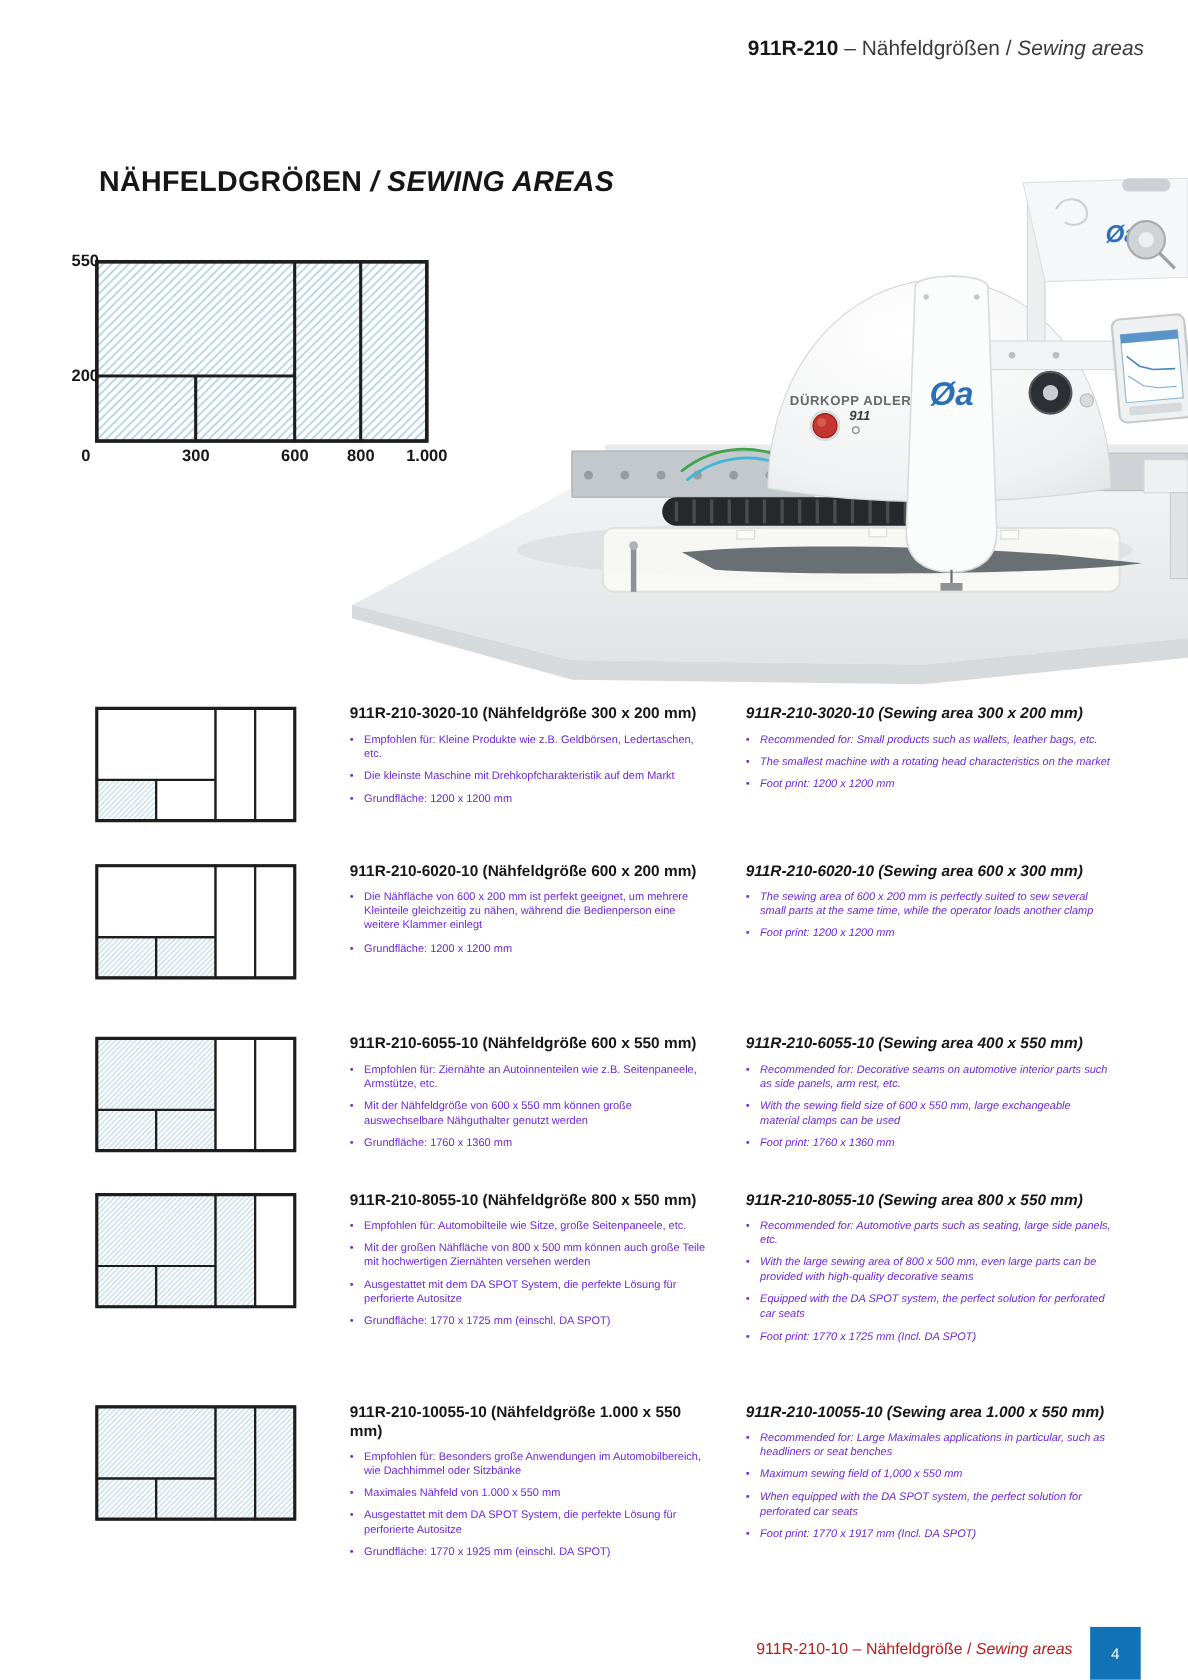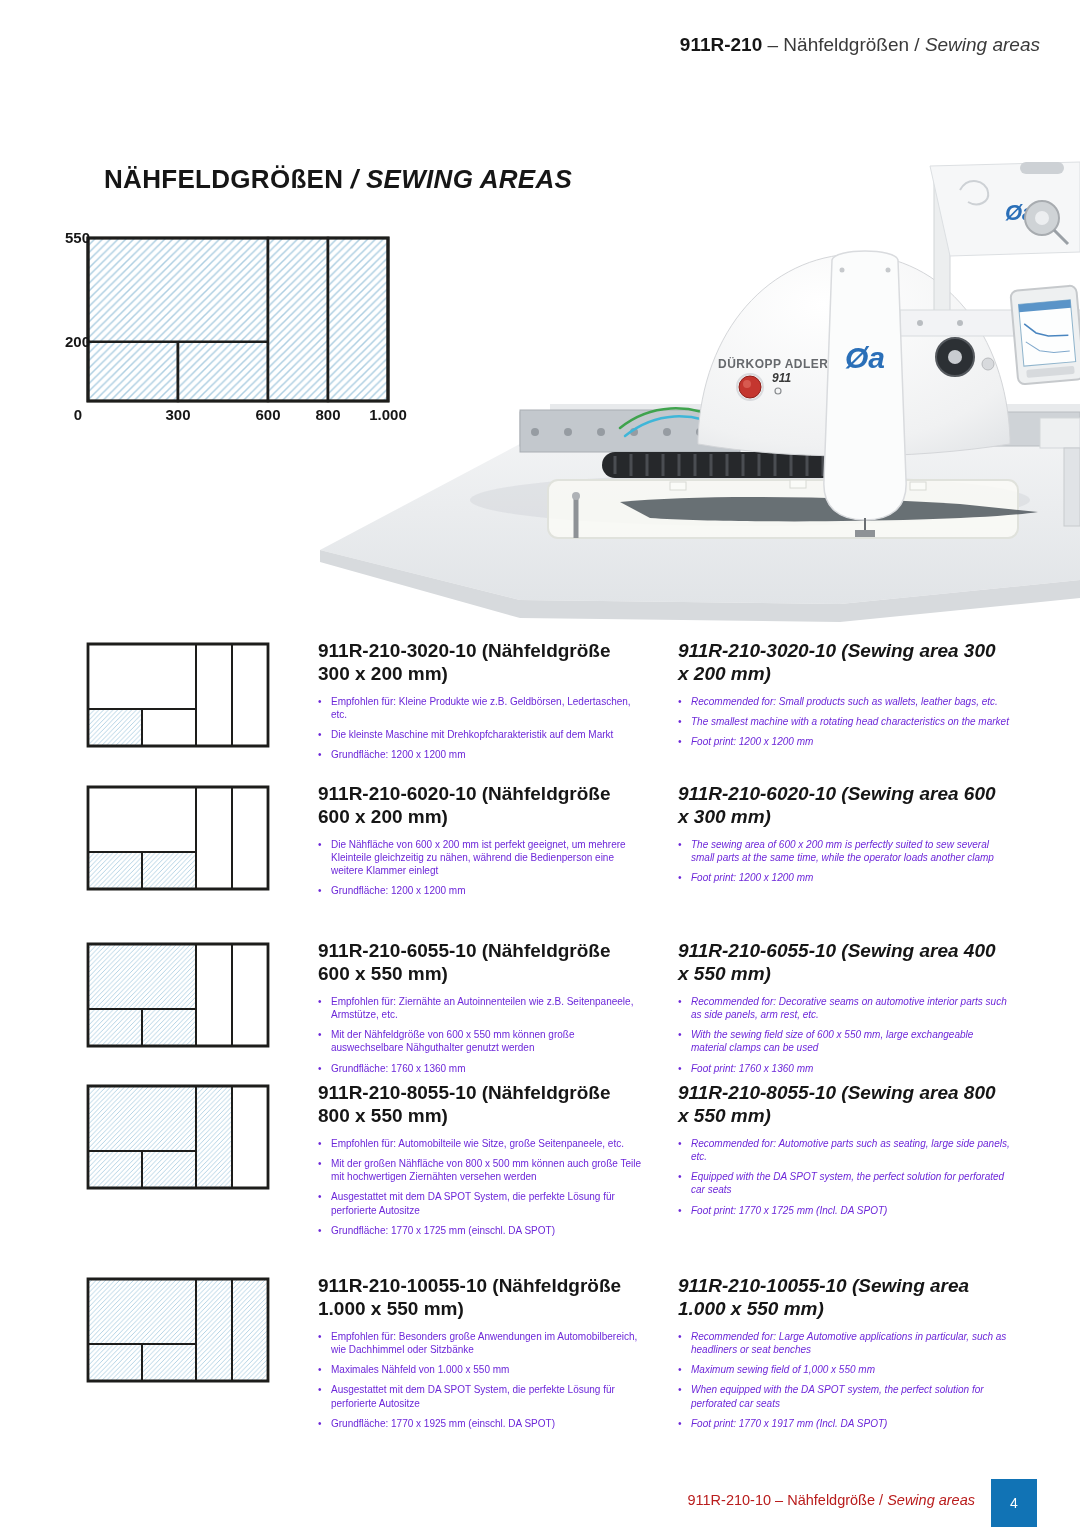--- a/index.html
+++ b/index.html
@@ -5,40 +5,40 @@
   html,body{margin:0;padding:0;width:1080px;height:1527px;overflow:hidden;background:#fff;
     font-family:"Liberation Sans",sans-serif;color:#3d3d3d;}
   .page{position:absolute;inset:0;width:1080px;height:1527px;background:#fff;}
 
   
   .hdr{position:absolute;top:34px;right:40px;font-size:19px;color:#3a3a3a;white-space:nowrap;}
   .hdr .model{font-weight:bold;color:#161616;}
   .it{font-style:italic;}
 
   
-  .title{position:absolute;left:90px;top:150px;margin:14px;font-size:26px;font-weight:bold;
+  .title{position:absolute;left:90px;top:150px;margin:0;font-size:26px;font-weight:bold;
     color:#161616;letter-spacing:.3px;white-space:nowrap;}
 
   
   .chart{position:absolute;left:50px;top:228px;width:380px;height:205px;}
   .chart svg{position:absolute;left:38px;top:10px;width:300px;height:163px;overflow:visible;}
   .xt{position:absolute;top:178px;transform:translateX(-50%);font-size:15px;font-weight:bold;color:#161616;}
   .yt{position:absolute;width:34px;left:6px;text-align:right;font-size:15px;font-weight:bold;color:#161616;}
 
   
   .machine{position:absolute;left:320px;top:160px;width:760px;height:460px;}
   .machine svg{width:760px;height:460px;overflow:visible;}
 
   
   .row{position:absolute;left:0;width:1080px;}
   .mini{position:absolute;left:88px;top:4px;width:180px;height:102px;overflow:visible;}
   .col{position:absolute;top:0;}
   .col.de{left:318px;width:326px;}
   .col.en{left:678px;width:332px;font-style:italic;}
-  .hd{margin:0 0 9px 0;font-size:19px;font-weight:bold;color:#161616;line-height:1.2;}
+  .hd{margin:0 0 9px 0;font-size:14px;font-weight:bold;color:#161616;line-height:1.2;}
   ul.bl{list-style:none;margin:0;padding:0;font-size:10px;line-height:1.33;color:#6d28d9;}
   ul.bl li{position:relative;padding-left:13px;margin-bottom:7px;}
   ul.bl li::before{content:"\2022";position:absolute;left:0;top:0;}
 
   
   .ftr{position:absolute;top:1492px;right:105px;font-size:14.5px;color:#b91c1c;white-space:nowrap;}
   .pagenum{position:absolute;left:991px;top:1479px;width:46px;height:48px;background:#1173b5;
     color:#fff;font-size:14px;display:flex;align-items:center;justify-content:center;}
 </style>
 </head>
@@ -302,20 +302,21 @@
             <li>Empfohlen für: Automobilteile wie Sitze, große Seitenpaneele, etc.</li>
             <li>Mit der großen Nähfläche von 800 x 500 mm können auch große Teile mit hochwertigen Ziernähten versehen werden</li>
             <li>Ausgestattet mit dem DA SPOT System, die perfekte Lösung für perforierte Autositze</li>
             <li>Grundfläche: 1770 x 1725 mm (einschl. DA SPOT)</li>
           </ul>
       </div>
       <div class="col en">
         <h3 class="hd">911R-210-8055-10 (Sewing area 800 x 550 mm)</h3>
         <ul class="bl">
             <li>Recommended for: Automotive parts such as seating, large side panels, etc.</li>
+            <li>With the large sewing area of 800 x 500 mm, even large parts can be provided with high-quality decorative seams</li>
             <li>Equipped with the DA SPOT system, the perfect solution for perforated car seats</li>
             <li>Foot print: 1770 x 1725 mm (Incl. DA SPOT)</li>
           </ul>
       </div>
     </section>
 
     <section class="row" style="top: 1275px;">
       <svg class="mini" viewBox="0 0 1000 550" preserveAspectRatio="none">
           <defs>
             <pattern id="hatch-4" patternUnits="userSpaceOnUse" width="26" height="26">
@@ -335,21 +336,21 @@
         <ul class="bl">
             <li>Empfohlen für: Besonders große Anwendungen im Automobilbereich, wie Dachhimmel oder Sitzbänke</li>
             <li>Maximales Nähfeld von 1.000 x 550 mm</li>
             <li>Ausgestattet mit dem DA SPOT System, die perfekte Lösung für perforierte Autositze</li>
             <li>Grundfläche: 1770 x 1925 mm (einschl. DA SPOT)</li>
           </ul>
       </div>
       <div class="col en">
         <h3 class="hd">911R-210-10055-10 (Sewing area 1.000 x 550 mm)</h3>
         <ul class="bl">
-            <li>Recommended for: Large Automotive applications in particular, such as headliners or seat benches</li>
+            <li>Recommended for: Large Maximales applications in particular, such as headliners or seat benches</li>
             <li>Maximum sewing field of 1,000 x 550 mm</li>
             <li>When equipped with the DA SPOT system, the perfect solution for perforated car seats</li>
             <li>Foot print: 1770 x 1917 mm (Incl. DA SPOT)</li>
           </ul>
       </div>
     </section>
   </div>
 
   <div class="ftr"><span>911R-210-10 – Nähfeldgröße / </span><span class="it">Sewing areas</span></div>
   <div class="pagenum">4</div>

